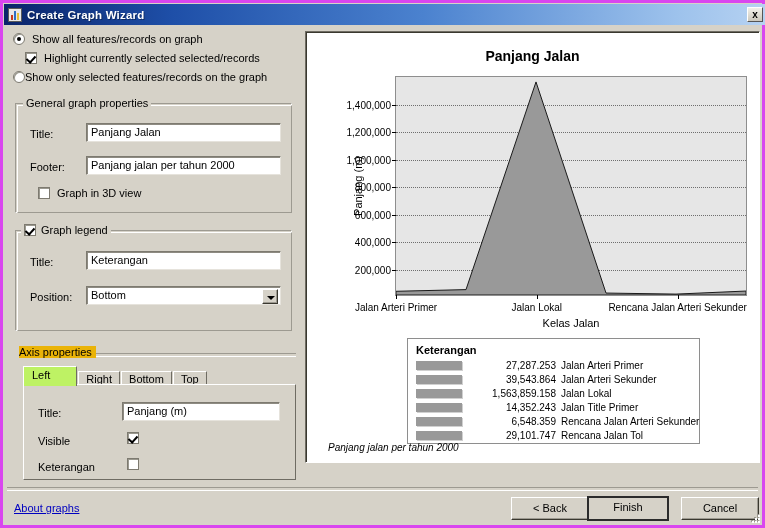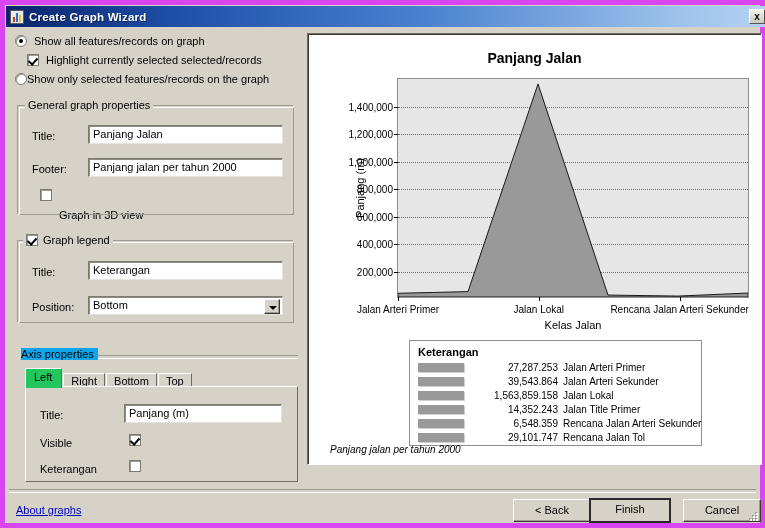--- a/index.html
+++ b/index.html
@@ -4,21 +4,21 @@
 <style>
   html,body{margin:0;padding:0;}
   body{
     width:765px;height:528px;overflow:hidden;
     font-family:"Liberation Sans",sans-serif;
     font-size:11px;color:#000;background:#d6d2c8;
   }
   .window{
     position:absolute;left:0;top:0;width:765px;height:528px;
     box-sizing:border-box;
-    border:5px solid #d946ef;
+    border:3px solid #d946ef;
     background:#d6d2c8;
   }
   
   .titlebar{
     position:absolute;left:1px;top:1px;width:763px;height:21px;
     background:linear-gradient(to right,#0a246a 0%,#1e4fa8 22%,#4b82cf 55%,#9dc2ec 88%,#b6d2f2 100%);
     display:flex;align-items:center;
   }
   .title-icon{
     width:14px;height:14px;margin-left:4px;margin-right:5px;
@@ -54,21 +54,21 @@
   }
   .cbx{
     width:12px;height:12px;box-sizing:border-box;background:#fff;
     border:1px solid #7d7a70;box-shadow:inset 1px 1px 0 #9b998f;
     position:relative;display:inline-block;vertical-align:middle;flex:0 0 auto;
   }
   .cbx.on::after{
     content:"";position:absolute;left:2px;top:1px;width:4px;height:7px;
     border:solid #000;border-width:0 2px 2px 0;transform:rotate(42deg);
   }
-  .row{display:flex;align-items:flex-start;}
+  .row{display:flex;align-items:flex-end;}
   .lbl{font-size:11px;color:#000;}
   .field{
     box-sizing:border-box;background:#fff;
     border:1px solid #7d7a70;border-right-color:#e6e3dc;border-bottom-color:#e6e3dc;
     box-shadow:inset 1px 1px 0 #8e8b82;
     font-family:"Liberation Sans",sans-serif;font-size:11px;color:#000;
     padding:0 0 0 4px;line-height:17px;height:19px;white-space:nowrap;overflow:hidden;
   }
   .group{
     position:absolute;box-sizing:border-box;
@@ -86,40 +86,40 @@
   .group-title.with-cbx{display:flex;align-items:center;gap:5px;left:5px;}
   
   .leftpane{position:absolute;left:0;top:22px;width:300px;height:462px;}
   .opt1{position:absolute;left:10px;top:8px;}
   .opt1 .lbl{margin-left:7px;}
   .opt2{position:absolute;left:22px;top:27px;}
   .opt2 .lbl{margin-left:7px;}
   .opt3{position:absolute;left:10px;top:46px;}
   .opt3 .lbl{}
   #grp-general{left:12px;top:78px;width:277px;height:110px;}
-  #grp-legend{left:12px;top:205px;width:277px;height:83px;margin-top:8px;}
+  #grp-legend{left:12px;top:205px;width:277px;height:101px;}
   #grp-axis{left:8px;top:320px;width:285px;height:135px;border:none;}
   #grp-axis::after{display:none;}
   .axis-hr{
     position:absolute;left:85px;top:8px;right:0;height:2px;
     border-top:1px solid #9d9a91;border-bottom:1px solid #fff;
   }
-  .axis-title-lbl{position:absolute;left:8px;top:1px;font-size:11px;background:#0ea5e9;padding-right:4px;}
+  .axis-title-lbl{position:absolute;left:8px;top:1px;font-size:11px;background:#eab308;padding-right:4px;}
   
   .tabstrip{position:absolute;left:12px;top:22px;height:19px;display:flex;align-items:flex-end;}
   .tab{
     box-sizing:border-box;height:17px;line-height:15px;padding:0 7px;
     background:#d6d2c8;
     border:1px solid #fff;border-right-color:#6f6c63;border-bottom:none;
     margin-right:1px;font-size:11px;color:#000;position:relative;top:2px;
   }
   .tab.active{
-    height:20px;line-height:17px;top:0;background:#22c55e;
+    height:20px;line-height:17px;top:0;background:#bef264;
     border-top-color:#fff;border-left-color:#fff;border-right-color:#6f6c63;
-    padding:0 9px 0 8px;z-index:3;
+    padding:0 26px 0 8px;z-index:3;
   }
   .tabpanel{
     position:absolute;left:12px;top:39px;width:273px;height:96px;box-sizing:border-box;
     border:1px solid #fff;border-right-color:#6f6c63;border-bottom-color:#6f6c63;
     background:#d6d2c8;
   }
   
   .preview{
     position:absolute;left:302px;top:28px;width:455px;height:432px;box-sizing:border-box;
     background:#fff;
@@ -230,21 +230,21 @@
       <span class="group-title">General graph properties</span>
 
       <span class="lbl" style="position:absolute;left:14px;top:24px;">Title:</span>
       <div class="field" style="position:absolute;left:70px;top:19px;width:195px;">Panjang Jalan</div>
 
       <span class="lbl" style="position:absolute;left:14px;top:57px;">Footer:</span>
       <div class="field" style="position:absolute;left:70px;top:52px;width:195px;">Panjang jalan per tahun 2000</div>
 
       <div class="row" style="position:absolute;left:22px;top:83px;">
         <span class="cbx"></span>
-        <span class="lbl" style="margin-left:7px;margin-top:20px;">Graph in 3D view</span>
+        <span class="lbl" style="margin-left:7px;">Graph in 3D view</span>
       </div>
     </div>
 
     <div class="group" id="grp-legend">
       <span class="group-title with-cbx">
         <span class="cbx on"></span>
         <span class="lbl">Graph legend</span>
       </span>
 
       <span class="lbl" style="position:absolute;left:14px;top:25px;">Title:</span>

